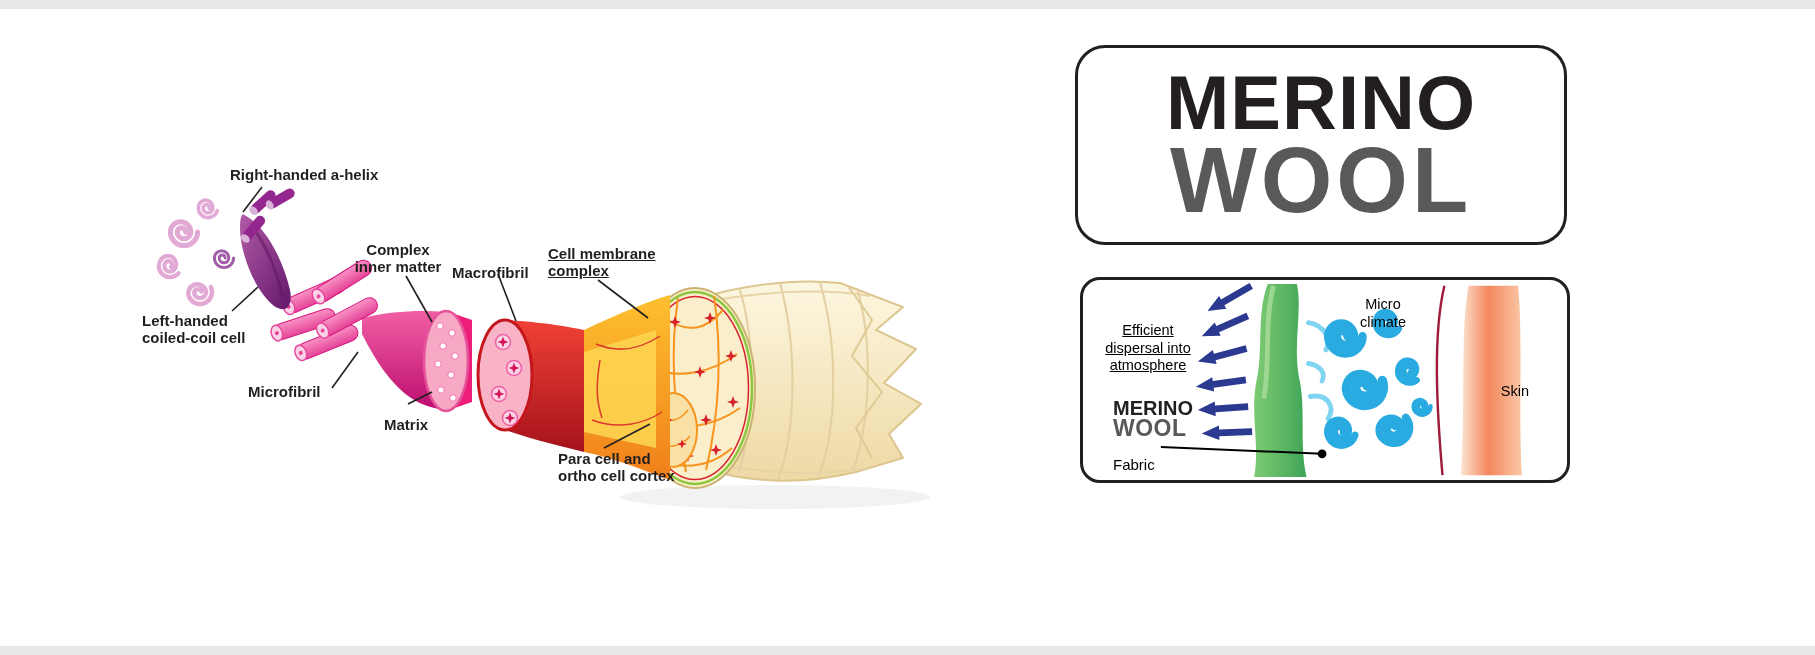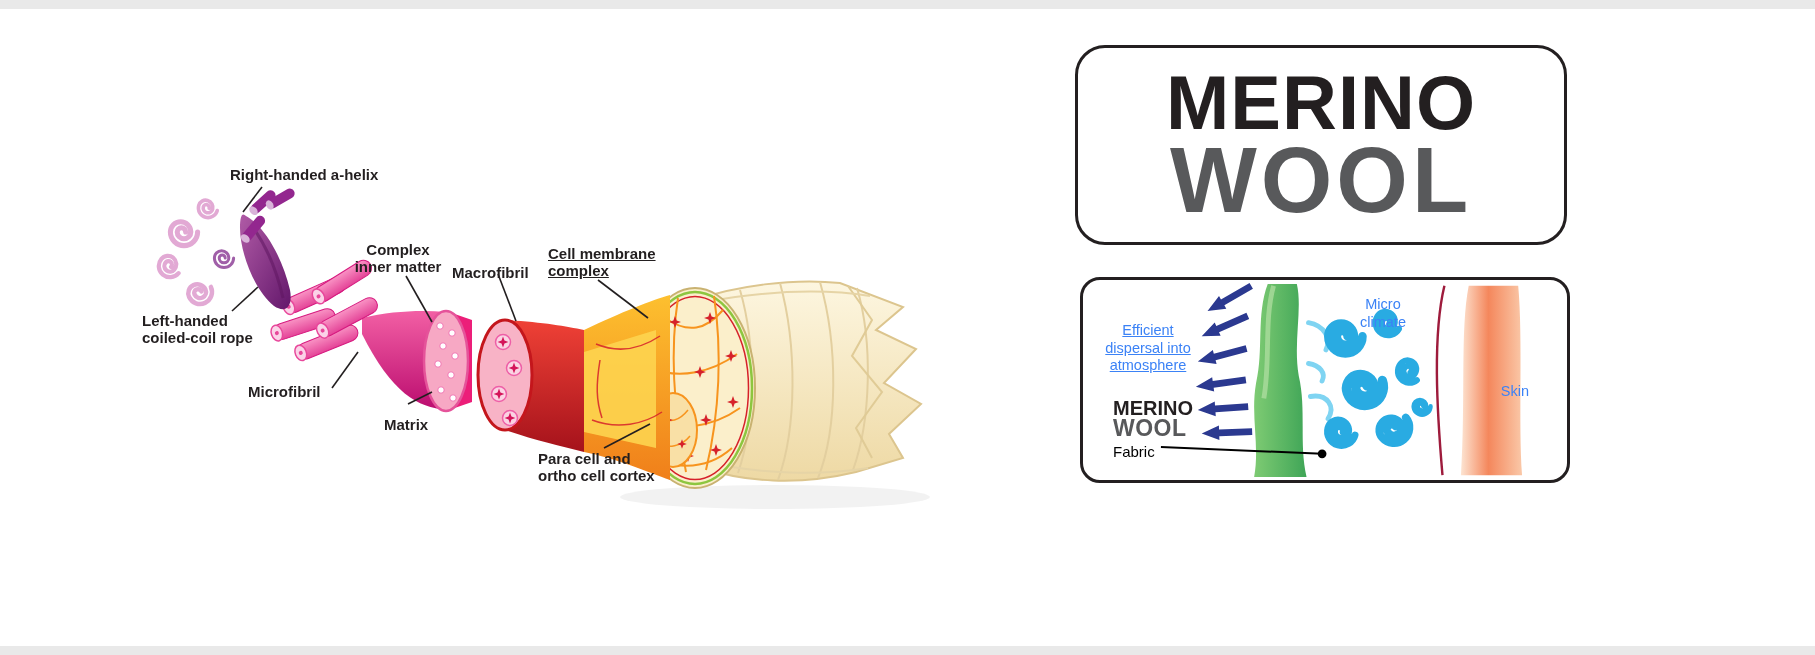--- a/index.html
+++ b/index.html
@@ -19,29 +19,29 @@
   .brand-card{position:absolute;left:1075px;top:45px;width:492px;height:200px;background:#fff;
               border:3px solid #231f20;border-radius:30px;box-sizing:border-box;
               display:flex;flex-direction:column;align-items:center;justify-content:center;}
   .brand-line1{font-size:76px;font-weight:bold;color:#231f20;line-height:.92;letter-spacing:1px;}
   .brand-line2{font-size:92px;font-weight:bold;color:#58595b;line-height:.92;letter-spacing:4px;}
 
   
   .mech-card{position:absolute;left:1080px;top:277px;width:490px;height:206px;background:#fff;
              border:3px solid #231f20;border-radius:20px;box-sizing:border-box;overflow:hidden;}
   .mech-svg{position:absolute;left:0;top:0;}
-  .mlbl{position:absolute;font-size:14.5px;color:#3b82f6;line-height:1.22;white-space:pre-line;
+  .mlbl{position:absolute;font-size:14.5px;color:#000000;line-height:1.22;white-space:pre-line;
         text-align:center;}
   .mlbl.dispersal{left:10px;top:42px;width:110px;text-decoration:underline;}
   .mlbl.micro{left:262px;top:16px;width:76px;}
   .mlbl.skin{left:396px;top:103px;width:50px;text-align:right;}
   .fabric-block{position:absolute;left:30px;top:118px;}
   .fabric-merino{font-size:20px;font-weight:bold;color:#231f20;line-height:1;}
   .fabric-wool{font-size:23px;font-weight:bold;color:#58595b;line-height:.95;letter-spacing:.5px;}
-  .fabric-fabric{font-size:15px;color:#000;margin-top:3px;}
+  .fabric-fabric{font-size:15px;color:#000;margin-top:16px;}
 </style>
 </head>
 <body>
 
 <div class="canvas">
   <div class="edge top"></div>
   <div class="edge bottom"></div>
 
   <div class="fiber-area">
     <svg class="fiber-svg" width="1050" height="655" viewBox="0 0 1050 655">
@@ -225,29 +225,29 @@
         <path d="M406,276 L432,322"></path>
         <path d="M408,404 L432,392"></path>
         <path d="M498,274 L516,321"></path>
         <path d="M598,280 L648,318"></path>
         <path d="M604,448 L650,424"></path>
       </g>
     </svg>
 
     <div class="lbl" style="left:230px;top:166px;">Right-handed a-helix</div>
     <div class="lbl" style="left:142px;top:312px;">Left-handed
-coiled-coil rope</div>
+coiled-coil cell</div>
     <div class="lbl" style="left:248px;top:383px;">Microfibril</div>
     <div class="lbl center" style="left:350px;top:241px;width:96px;">Complex
 inner matter</div>
     <div class="lbl" style="left:384px;top:416px;">Matrix</div>
     <div class="lbl" style="left:452px;top:264px;">Macrofibril</div>
     <div class="lbl" style="left:548px;top:245px;text-decoration:underline;">Cell membrane
 complex</div>
-    <div class="lbl" style="left:538px;top:450px;">Para cell and
+    <div class="lbl" style="left:558px;top:450px;">Para cell and
 ortho cell cortex</div>
   </div>
 
   <div class="brand-card">
     <div class="brand-line1">MERINO</div>
     <div class="brand-line2">WOOL</div>
   </div>
 
   <div class="mech-card">
     <svg class="mech-svg" width="484" height="200" viewBox="0 0 490 206">

